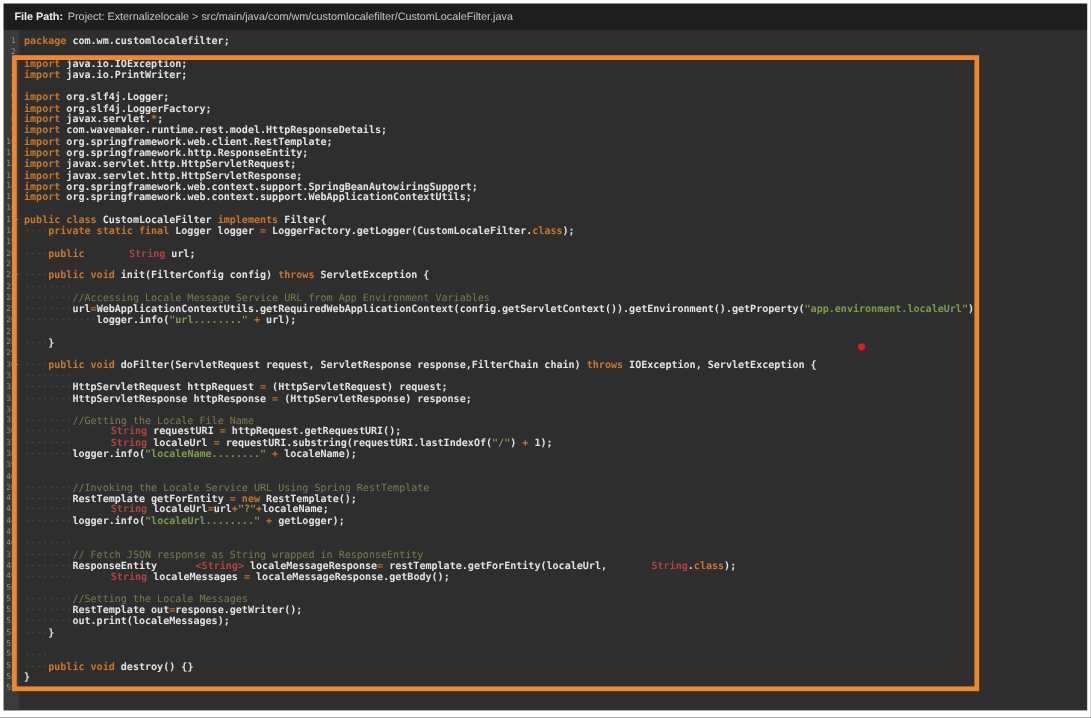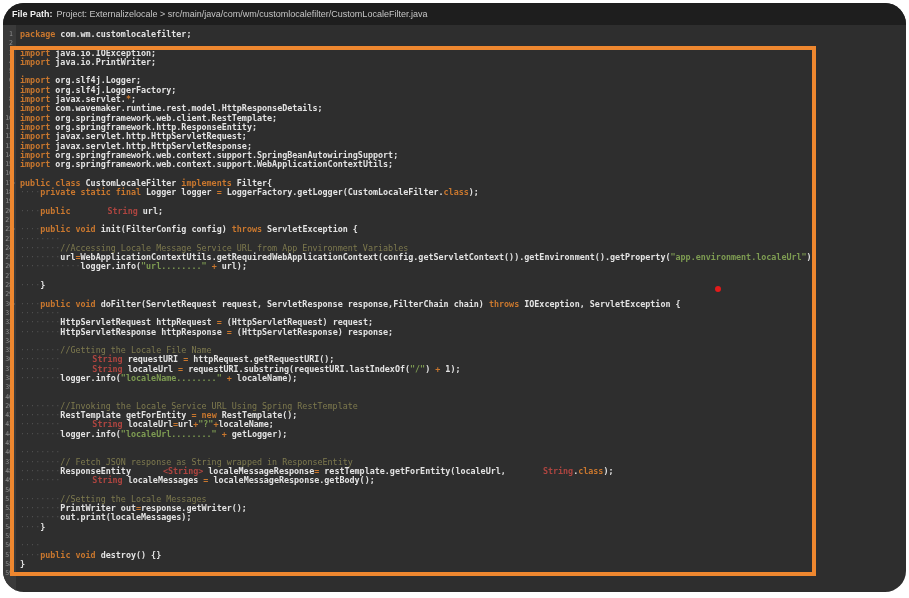--- a/index.html
+++ b/index.html
@@ -26,21 +26,21 @@
   .code span.op{color:var(--op,#C9772E);}
   .code span.ws{color:var(--ws,#4E4E4E);font-weight:normal;}
   .annotation-rect{position:absolute;left:10px;top:46px;width:806px;height:530px;
        border:4px solid var(--accent,#EE872F);box-sizing:border-box;z-index:5;pointer-events:none;}
   .red-dot{position:absolute;left:715px;top:286px;width:6px;height:6px;border-radius:50%;
        background:var(--dot,#E21B1B);z-index:6;pointer-events:none;}
 </style>
 </head>
 <body>
 
-<div class="window" style="background: rgb(46, 46, 46); border-radius: 21px;">
+<div class="window" style="background: rgb(46, 46, 46);">
   <div class="filepath-bar">
     <span class="lbl">File Path:</span><span>Project: Externalizelocale &gt; src/main/java/com/wm/customlocalefilter/CustomLocaleFilter.java</span>
   </div>
   <div class="editor">
     <div class="gutter-bg"></div>
     <div class="lines">
         <div class="line"><div class="cellnum">1</div><div class="code"><span class="kw">package</span><span class="pl"> com.wm.customlocalefilter;</span></div></div>
         <div class="line"><div class="cellnum">2</div><div class="code"></div></div>
         <div class="line"><div class="cellnum">3</div><div class="code"><span class="kw">import</span><span class="pl"> java.io.IOException;</span></div></div>
         <div class="line"><div class="cellnum">4</div><div class="code"><span class="kw">import</span><span class="pl"> java.io.PrintWriter;</span></div></div>
@@ -84,21 +84,21 @@
         <div class="line"><div class="cellnum">42</div><div class="code"><span class="ws">········</span><span class="pl">RestTemplate getForEntity </span><span class="op">=</span><span class="pl"> </span><span class="kw">new</span><span class="pl"> RestTemplate();</span></div></div>
         <div class="line"><div class="cellnum">43</div><div class="code"><span class="ws">········</span><span class="ty">String</span><span class="pl"> localeUrl</span><span class="op">=</span><span class="pl">url</span><span class="op">+</span><span class="st">"?"</span><span class="op">+</span><span class="pl">localeName;</span></div></div>
         <div class="line"><div class="cellnum">44</div><div class="code"><span class="ws">········</span><span class="pl">logger.info(</span><span class="st">"localeUrl........"</span><span class="pl"> </span><span class="op">+</span><span class="pl"> getLogger);</span></div></div>
         <div class="line"><div class="cellnum">45</div><div class="code"></div></div>
         <div class="line"><div class="cellnum">46</div><div class="code"><span class="ws">········</span></div></div>
         <div class="line"><div class="cellnum">37</div><div class="code"><span class="ws">········</span><span class="cm">// Fetch JSON response as String wrapped in ResponseEntity</span></div></div>
         <div class="line"><div class="cellnum">48</div><div class="code"><span class="ws">········</span><span class="pl">ResponseEntity</span><span class="ty">&lt;String&gt;</span><span class="pl"> localeMessageResponse</span><span class="op">=</span><span class="pl"> restTemplate.getForEntity(localeUrl, </span><span class="ty">String</span><span class="pl">.</span><span class="kw">class</span><span class="pl">);</span></div></div>
         <div class="line"><div class="cellnum">49</div><div class="code"><span class="ws">········</span><span class="ty">String</span><span class="pl"> localeMessages </span><span class="op">=</span><span class="pl"> localeMessageResponse.getBody();</span></div></div>
         <div class="line"><div class="cellnum">50</div><div class="code"></div></div>
         <div class="line"><div class="cellnum">51</div><div class="code"><span class="ws">········</span><span class="cm">//Setting the Locale Messages</span></div></div>
-        <div class="line"><div class="cellnum">52</div><div class="code"><span class="ws">········</span><span class="pl">PrintWriter out</span><span class="op">=</span><span class="pl">response.getWriter();</span></div></div>
+        <div class="line"><div class="cellnum">52</div><div class="code"><span class="ws">········</span><span class="pl">RestTemplate out</span><span class="op">=</span><span class="pl">response.getWriter();</span></div></div>
         <div class="line"><div class="cellnum">53</div><div class="code"><span class="ws">········</span><span class="pl">out.print(localeMessages);</span></div></div>
         <div class="line"><div class="cellnum">54</div><div class="code"><span class="ws">····</span><span class="pl">}</span></div></div>
         <div class="line"><div class="cellnum">55</div><div class="code"></div></div>
         <div class="line"><div class="cellnum">56</div><div class="code"><span class="ws">····</span></div></div>
         <div class="line"><div class="cellnum">57</div><div class="code"><span class="ws">····</span><span class="kw">public void</span><span class="pl"> destroy() {}</span></div></div>
         <div class="line"><div class="cellnum">58</div><div class="code"><span class="pl">}</span></div></div>
         <div class="line"><div class="cellnum">59</div><div class="code"></div></div>
       </div>
   </div>
 </div>

